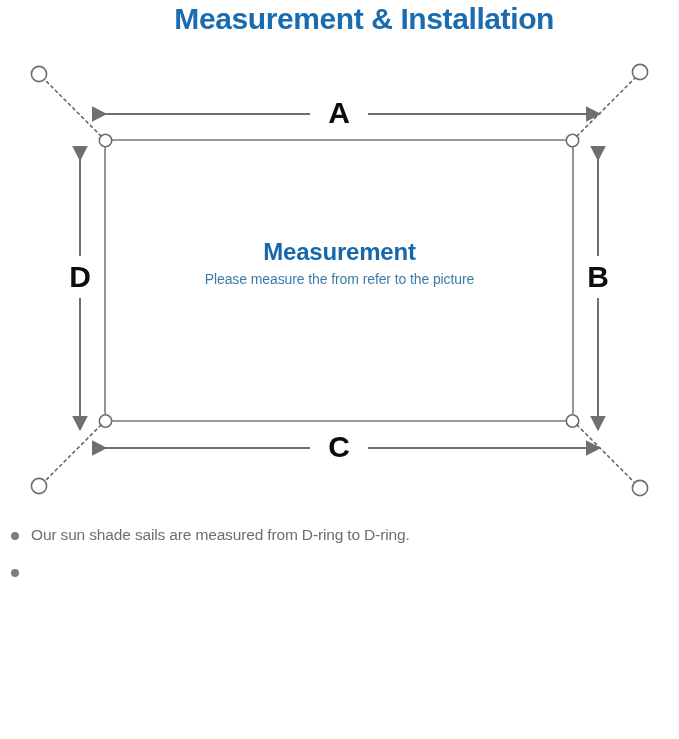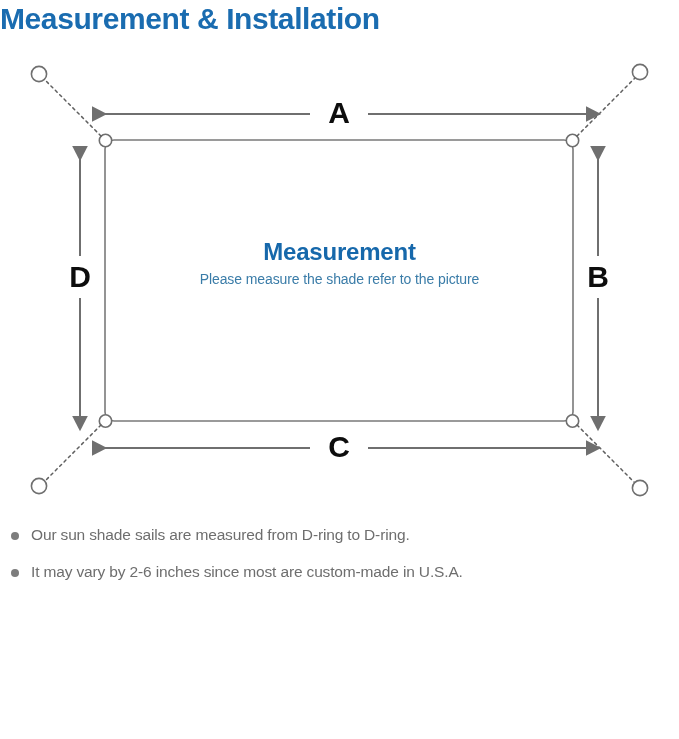--- a/index.html
+++ b/index.html
@@ -14,21 +14,21 @@
     overflow: hidden;
     font-family: "Liberation Sans", sans-serif;
     -webkit-font-smoothing: antialiased;
   }
 
   #page-title {
     position: absolute;
     left: 0;
     top: 2px;
     width: 554px;
-    text-align: left;
+    text-align: right;
     font-family: "Liberation Sans", sans-serif;
     font-size: 30px;
     font-weight: bold;
     letter-spacing: -0.4px;
     color: #1a6cb0;
     white-space: nowrap;
   }
 
   #diagram {
     position: absolute;
@@ -149,25 +149,24 @@
 
   
   <div class="dim-letter" style="left:319px; top:50px; width:40px;">A</div>
   <div class="dim-letter" style="left:578px; top:214px; width:40px;">B</div>
   <div class="dim-letter" style="left:319px; top:384px; width:40px;">C</div>
   <div class="dim-letter" style="left:60px; top:214px; width:40px;">D</div>
 </div>
 
 <div id="center-label">
   <div class="c-title">Measurement</div>
-  <div class="c-sub">Please measure the shade refer to the picture</div>
+  <div class="c-sub">Please measure the from refer to the picture</div>
 </div>
 
 <div id="notes">
   <div class="note-row">
     <span class="dot"></span>
     <span>Our sun shade sails are measured from D-ring to D-ring.</span>
   </div>
   <div class="note-row">
     <span class="dot"></span>
-    <span>It may vary by 2-6 inches since most are custom-made in U.S.A.</span>
   </div>
 </div>
 
 </body></html>

